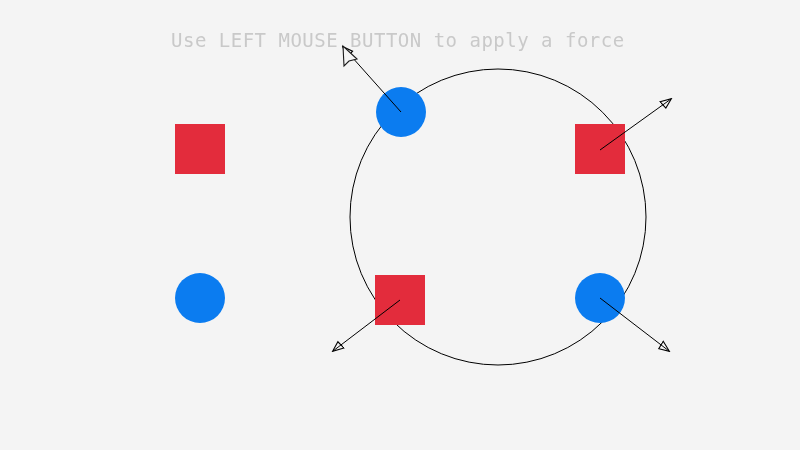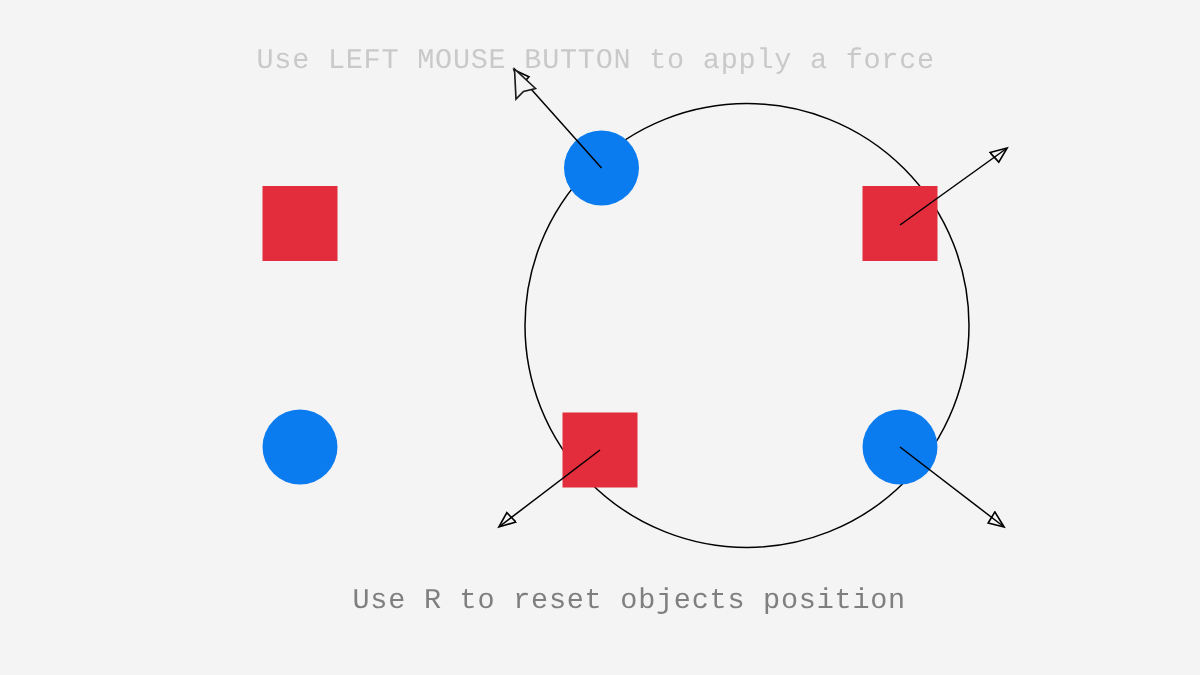--- a/index.html
+++ b/index.html
@@ -44,21 +44,21 @@
   #hint-bottom {
     left: 235px;
     top: 391px;
     font-size: 19px;
     color: #7f7f7f;
   }
 </style>
 </head>
 <body>
 
-<div id="stage" style="width: 800px; height: 450px; font-family: Liberation Mono, monospace;">
+<div id="stage" style="width: 800px; height: 450px;">
 
   <div id="canvas-bg" style="background: rgb(244, 244, 244);"></div>
 
   <svg id="scene-svg" viewBox="0 0 800 450">
     <defs>
       <marker id="arrowhead-open" markerWidth="13" markerHeight="13" refX="11" refY="5" orient="auto" markerUnits="userSpaceOnUse">
         <path d="M 0.5 0.8 L 11.5 5 L 1.5 9.4 Z" fill="none" stroke="#000000" stroke-width="1.1" stroke-linejoin="miter"></path>
       </marker>
     </defs>
 
@@ -80,15 +80,14 @@
         <line x1="600" y1="298" x2="669" y2="351" stroke="#000000" stroke-width="1" marker-end="url(#arrowhead-open)" id="force-circle-bottom-right"></line>
       </g>
 
     <g id="cursor-group">
       <path id="cursor-path" fill="#f4f4f4" stroke="#1a1a1a" stroke-width="1.1" stroke-linejoin="miter" d="M 343 46 L 344 66 L 349 61 L 357 59 Z"></path>
     </g>
   </svg>
 
   <div class="hint-text" id="hint-top" style="color: rgb(201, 201, 201);">Use LEFT MOUSE BUTTON to apply a force</div>
 
-  <div class="hint-text" id="hint-bottom" style="color: rgb(127, 127, 127);">Use R to reset objects position</div>
 
 </div>
 
 </body></html>

